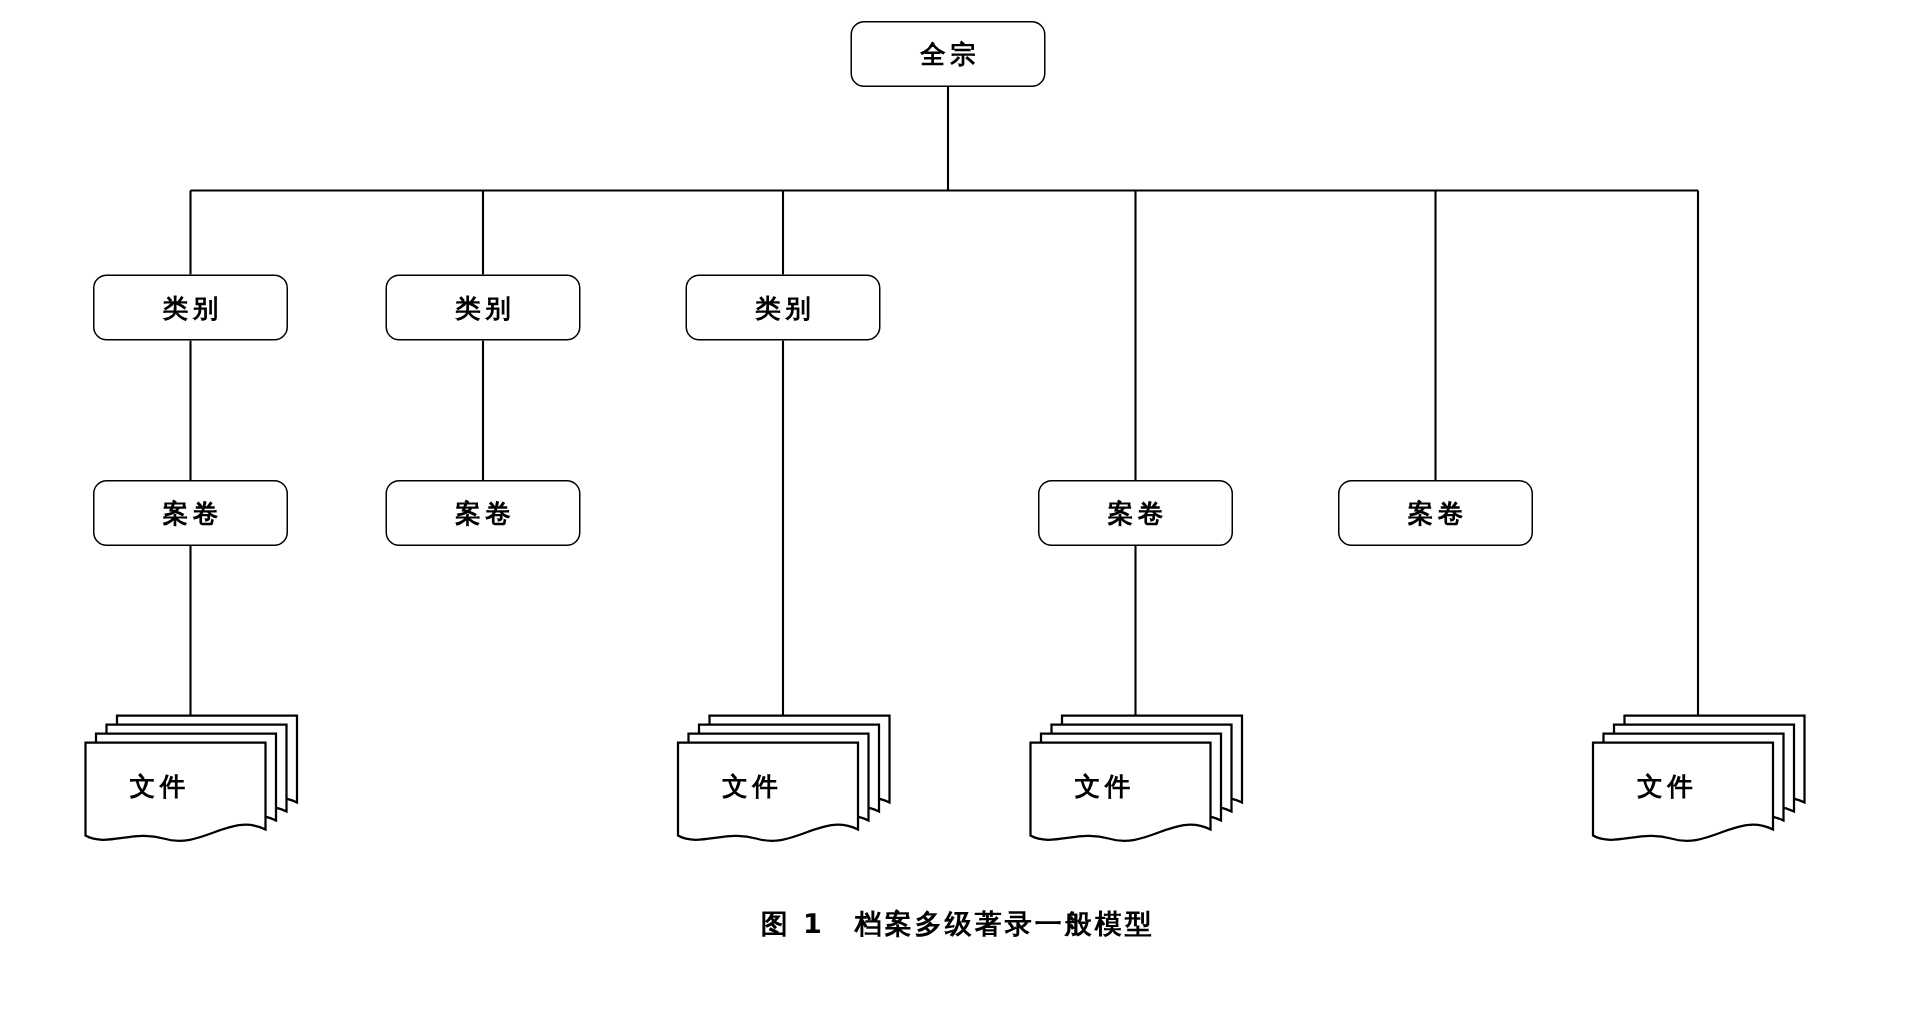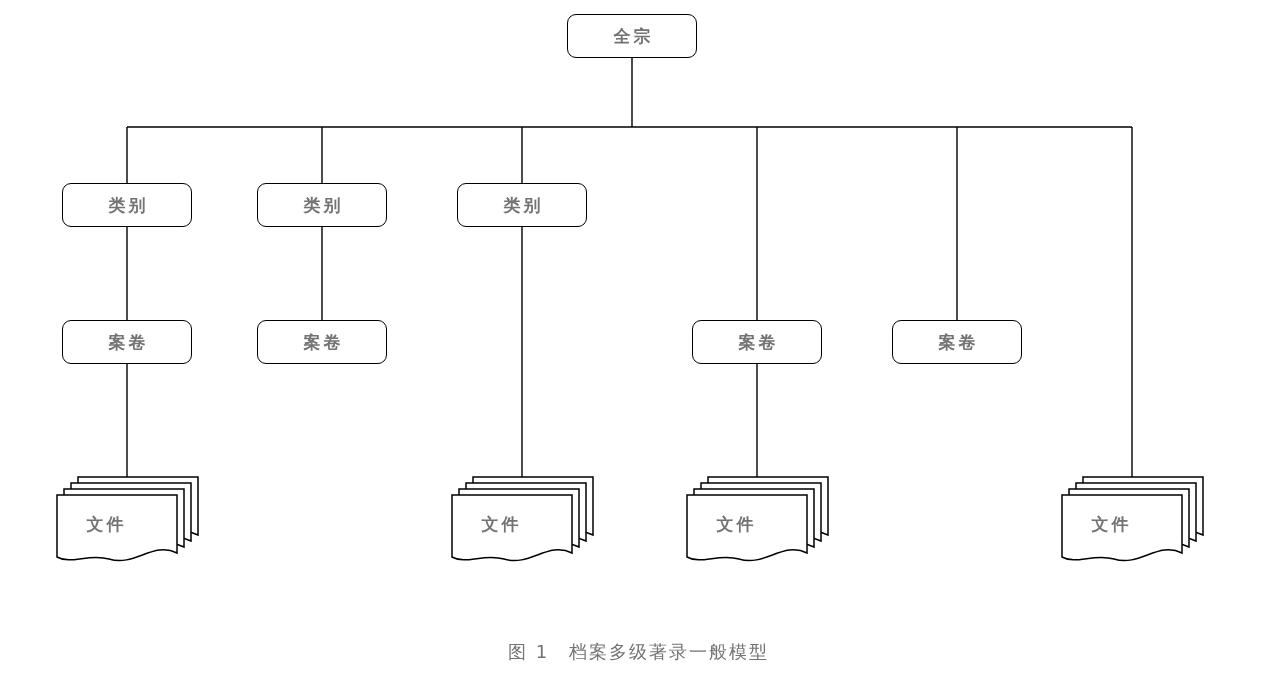--- a/index.html
+++ b/index.html
@@ -1,21 +1,21 @@
 <!DOCTYPE html>
 <html><head>
 <meta charset="utf-8">
 <style>
   html,body{margin:0;padding:0;background:#fff;}
   .canvas{
     position:relative;
     width:1277px;height:680px;
     background:#fff;
     font-family:"DejaVu Sans",sans-serif;
-    color:#737373;
+    color:#000000;
     overflow:hidden;
   }
   .wires{position:absolute;left:0;top:0;}
   .wires line{stroke:#000;stroke-width:1.4;}
   .docstack use{fill:#fff;stroke:#000;stroke-width:1.5;}
   .node{
     position:absolute;
     width:130px;height:44px;
     box-sizing:border-box;
     border:1.6px solid #000;
@@ -28,23 +28,23 @@
   .doc-label{
     position:absolute;
     width:96px;height:58px;
     display:flex;align-items:center;justify-content:center;
     font-size:17px;font-weight:bold;letter-spacing:3px;
     text-indent:3px;
     pointer-events:none;
   }
   .caption{
     position:absolute;
-    left:0;right:0;top:640px;
+    left:0;right:0;top:604px;
     text-align:center;
-    font-size:18px;font-weight:normal;letter-spacing:2px;
+    font-size:18px;font-weight:bold;letter-spacing:2px;
   }
 </style>
 </head>
 <body>
 
 <div class="canvas">
 
   <svg class="wires" width="1277" height="680" viewBox="0 0 1277 680">
     <defs>
       <path id="docSheet" d="M0 0 H120 V58 C96 46 78 72 52 64 C32 58 14 70 0 62 Z"></path>

